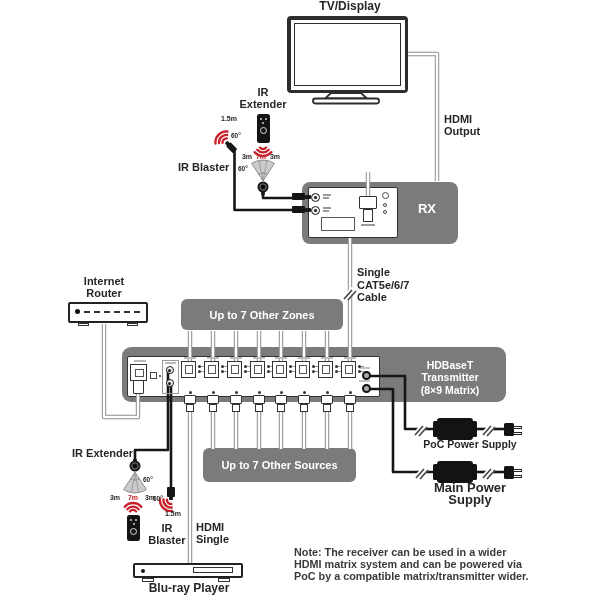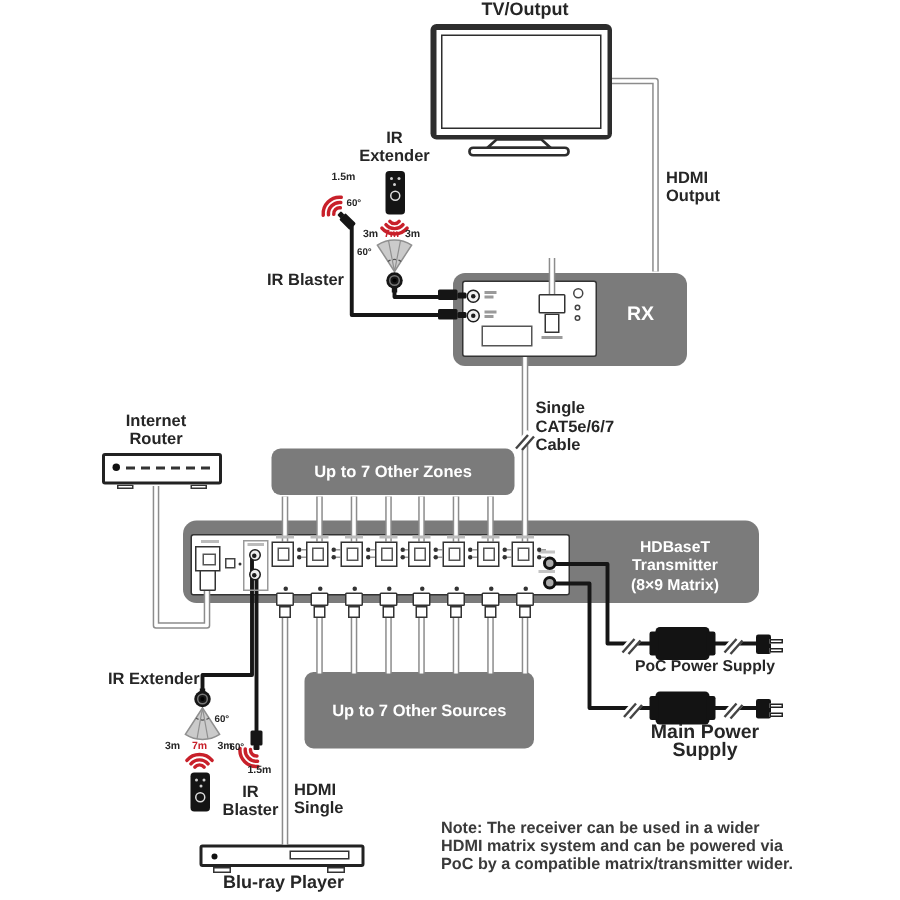--- a/index.html
+++ b/index.html
@@ -233,21 +233,21 @@
 
   <div class="box" style="left:68px;top:302px;width:80px;height:21px;border:2.5px solid #222;border-radius:2px;background:#fff;box-sizing:border-box;"></div>
   <div class="det" style="left:75px;top:309px;width:5px;height:5px;background:#111;border-radius:50%;"></div>
   <div class="det" style="left:84px;top:310.5px;width:56px;height:0;border-top:2px dashed #333;"></div>
   <div class="det" style="left:78px;top:322.5px;width:11px;height:3.5px;background:#fff;border:1.5px solid #333;box-sizing:border-box;"></div>
   <div class="det" style="left:127px;top:322.5px;width:11px;height:3.5px;background:#fff;border:1.5px solid #333;box-sizing:border-box;"></div>
 
   <div class="gbar" style="left:181px;top:299px;width:162px;height:31px;">
     <span>Up to 7 Other Zones</span>
   </div>
-  <div class="gbar" style="left:203px;top:448px;width:153px;height:51px;">
+  <div class="gbar" style="left:203px;top:448px;width:153px;height:34px;">
     <span>Up to 7 Other Sources</span>
   </div>
 
   <div class="gbox" style="left:122px;top:347px;width:384px;height:55px;border-radius:9px;"></div>
   <div class="wpanel" style="left:127px;top:356px;width:253px;height:41px;"></div>
 
   <div class="mbar" style="left:134px;top:360px;width:12px;height:2px;background:#bbb;"></div>
   <div class="det" style="left:130px;top:364px;width:17px;height:17px;border:1.4px solid #333;background:#fff;box-sizing:border-box;"></div>
   <div class="det" style="left:135px;top:369px;width:9px;height:8px;border:1px solid #555;box-sizing:border-box;"></div>
   <div class="det" style="left:133px;top:380px;width:11px;height:14px;background:#fff;border:1.4px solid #333;border-radius:1px;box-sizing:border-box;"></div>
@@ -397,32 +397,32 @@
       <div class="rd rd3"></div>
       <div class="ring"></div>
   </div>
   <div class="remote" style="left:127px;top:515px;width:13px;height:26px;">
     <div class="rd rd1"></div>
       <div class="rd rd2"></div>
       <div class="rd rd3"></div>
       <div class="ring"></div>
   </div>
 
-  <div class="lbl c" style="left:295px;top:1px;width:110px;font-size:12px;">TV/Output</div>
+  <div class="lbl c" style="left:295px;top:1px;width:110px;font-size:12px;">TV/Display</div>
   <div class="lbl" style="left:444px;top:114px;">
     <div>HDMI</div>
     <div>Output</div>
   </div>
   <div class="lbl c" style="left:233px;top:87px;width:60px;">
     <div>IR</div>
     <div>Extender</div>
   </div>
   <div class="lbl c sm" style="left:214px;top:115px;width:30px;">1.5m</div>
   <div class="lbl tiny" style="left:231px;top:132px;">60°</div>
-  <div class="lbl" style="left:178px;top:162px;margin-top:20px;">IR Blaster</div>
+  <div class="lbl" style="left:178px;top:162px;">IR Blaster</div>
   <div class="lbl c sm" style="left:240px;top:153px;width:14px;">3m</div>
   <div class="lbl c sm red" style="left:254px;top:153px;width:14px;">7m</div>
   <div class="lbl c sm" style="left:268px;top:153px;width:14px;">3m</div>
   <div class="lbl tiny" style="left:238px;top:165px;">60°</div>
   <div class="lbl c" style="left:404px;top:203px;width:46px;color:#fff;font-size:13px;">RX</div>
   <div class="lbl" style="left:357px;top:266px;line-height:12.5px;">
     <div>Single</div>
     <div>CAT5e/6/7</div>
     <div>Cable</div>
   </div>

